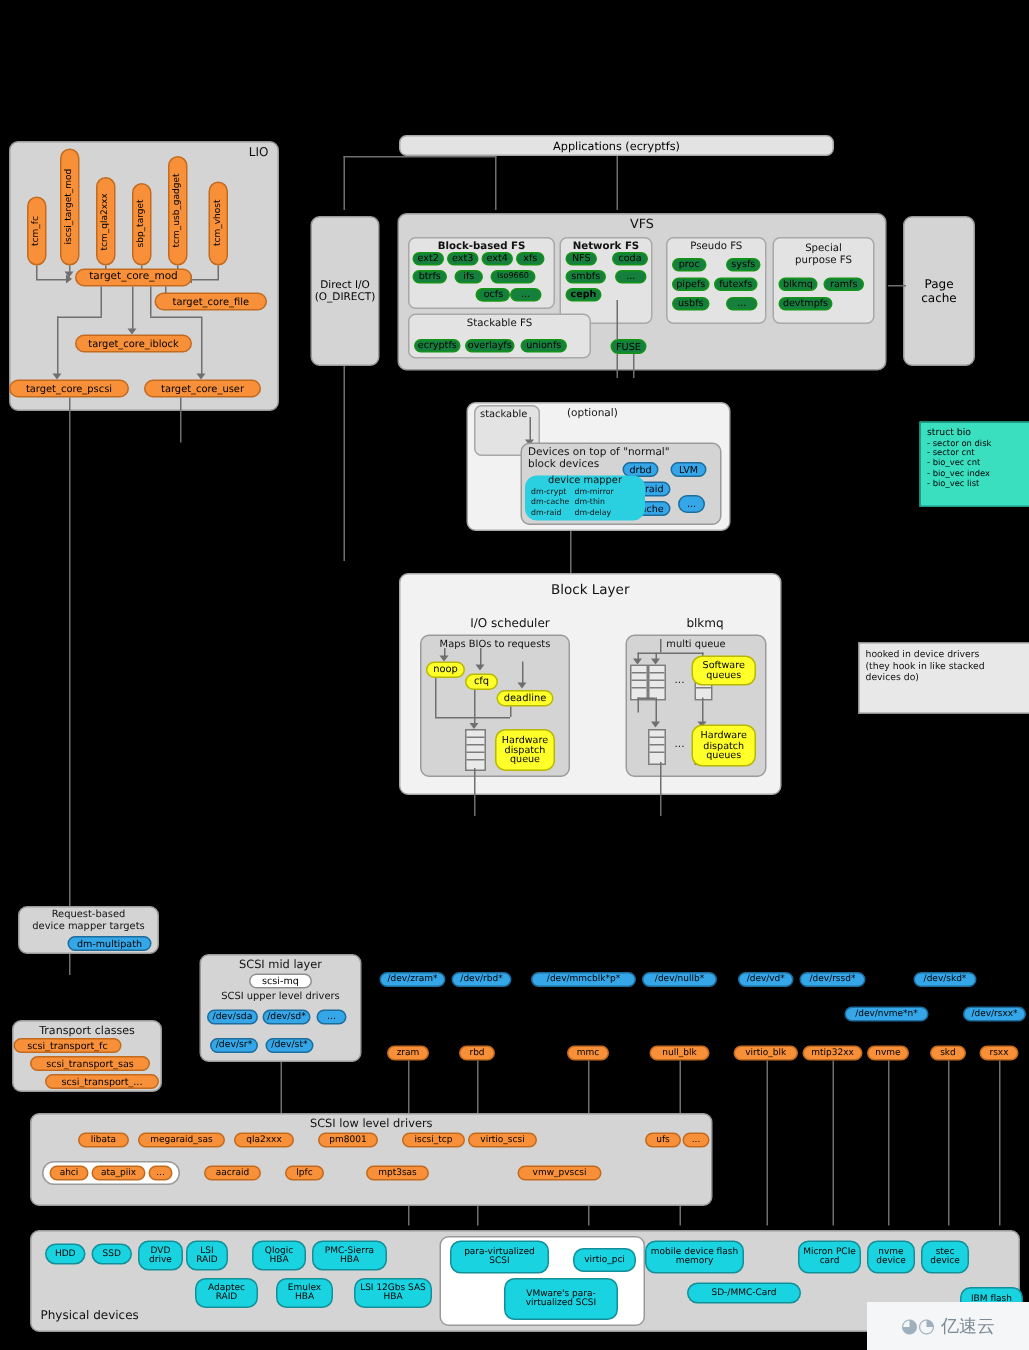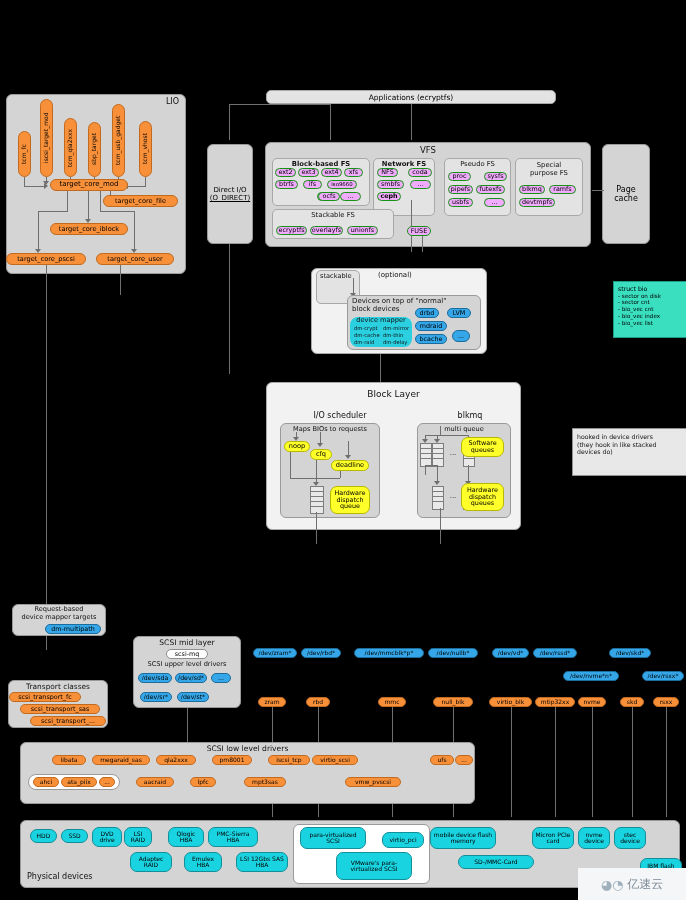--- a/index.html
+++ b/index.html
@@ -14,21 +14,21 @@
   .panel{background:#d4d4d4;border:1px solid #9a9a9a;border-radius:6px;}
   .panel-white{background:#f2f2f2;border:1px solid #a8a8a8;border-radius:6px;}
   .panel-lite{background:#e3e3e3;border:1px solid #a8a8a8;border-radius:5px;}
   .panel-title{position:absolute;left:0;right:0;text-align:center;font-size:8px;color:#111;}
 
   
   .pill{position:absolute;box-sizing:border-box;border-radius:7px;
         display:flex;align-items:center;justify-content:center;
         text-align:center;line-height:1.02;font-size:6.4px;
         border:1px solid rgba(0,0,0,.55);overflow:hidden;}
-  .green{background:#f0abfc;border-color:#149314;color:#000;}
+  .green{background:#15803d;border-color:#149314;color:#000;}
   .orange{background:#f8903a;border-color:#c26a1e;color:#000;}
   .blue{background:#35a7e8;border-color:#1c6c9c;color:#000;}
   .cyanbox{background:#1ad3e0;border-color:#128f99;color:#000;}
   .yellow{background:#ffff2a;border-color:#b8b800;color:#000;}
   .white{background:#fff;border-color:#8f8f8f;color:#000;}
   .dmbox{background:#2bd0e0;border-color:#138b97;color:#000;border-radius:8px;}
 
   
   .lab{position:absolute;font-size:8px;color:#111;text-align:center;line-height:1.1;}
   .lab-l{text-align:left;}
@@ -123,21 +123,21 @@
   <div class="ln lnv" style="left:134px;top:211px;height:40px;"></div>
   <div class="arrow" style="left:131px;top:249px;"></div>
   <div class="pill orange" style="left:96px;top:253px;width:78px;height:12px;font-size:6.6px;">target_core_user</div>
 
   <div class="ln lnv" style="left:46px;top:265px;height:385px;"></div>
   <div class="ln lnv" style="left:120px;top:265px;height:30px;"></div>
 
   <div class="abs panel" style="left:207px;top:144px;width:46px;height:100px;display:flex;flex-direction:column;
               align-items:center;justify-content:center;">
     <span style="font-size:7px;">Direct I/O</span>
-    <span style="font-size:7px;text-decoration:underline;">(O_DIRECT)</span>
+    <span style="font-size:7px;">(O_DIRECT)</span>
   </div>
   <div class="ln lnv" style="left:229px;top:244px;height:130px;"></div>
 
   <div class="abs panel" style="left:602px;top:144px;width:48px;height:100px;display:flex;flex-direction:column;
               align-items:center;justify-content:center;">
     <span style="font-size:8px;">Page</span>
     <span style="font-size:8px;">cache</span>
   </div>
   <div class="ln lnh" style="left:592px;top:190px;width:12px;"></div>
 
@@ -209,21 +209,21 @@
   <div class="abs panel" style="left:347px;top:295px;width:134px;height:55px;">
     <div class="lab lab-l" style="left:4px;top:2px;font-size:7px;">Devices on top of "normal"</div>
     <div class="lab lab-l" style="left:4px;top:10px;font-size:7px;">block devices</div>
   </div>
   <div class="pill blue" style="left:415px;top:308px;width:24px;height:10px;font-size:6.4px;">drbd</div>
   <div class="pill blue" style="left:447px;top:308px;width:24px;height:10px;font-size:6.4px;">LVM</div>
   <div class="pill blue" style="left:415px;top:321px;width:32px;height:10px;font-size:6.4px;">mdraid</div>
   <div class="pill blue" style="left:415px;top:334px;width:32px;height:10px;font-size:6.4px;">bcache</div>
   <div class="pill blue" style="left:452px;top:330px;width:18px;height:12px;font-size:6.4px;border-radius:6px;">...</div>
 
-  <div class="abs dmbox" style="left:350px;top:317px;width:62px;height:30px;">
+  <div class="abs dmbox" style="left:350px;top:317px;width:80px;height:30px;">
     <div class="lab" style="left:0;right:0;top:0px;font-size:6.6px;">device mapper</div>
     <div class="lab lab-l tiny" style="left:4px;top:9px;">dm-crypt</div>
     <div class="lab lab-l tiny" style="left:33px;top:9px;">dm-mirror</div>
     <div class="lab lab-l tiny" style="left:4px;top:16px;">dm-cache</div>
     <div class="lab lab-l tiny" style="left:33px;top:16px;">dm-thin</div>
     <div class="lab lab-l tiny" style="left:4px;top:23px;">dm-raid</div>
     <div class="lab lab-l tiny" style="left:33px;top:23px;">dm-delay</div>
   </div>
   <div class="ln lnv" style="left:380px;top:354px;height:28px;"></div>
 

